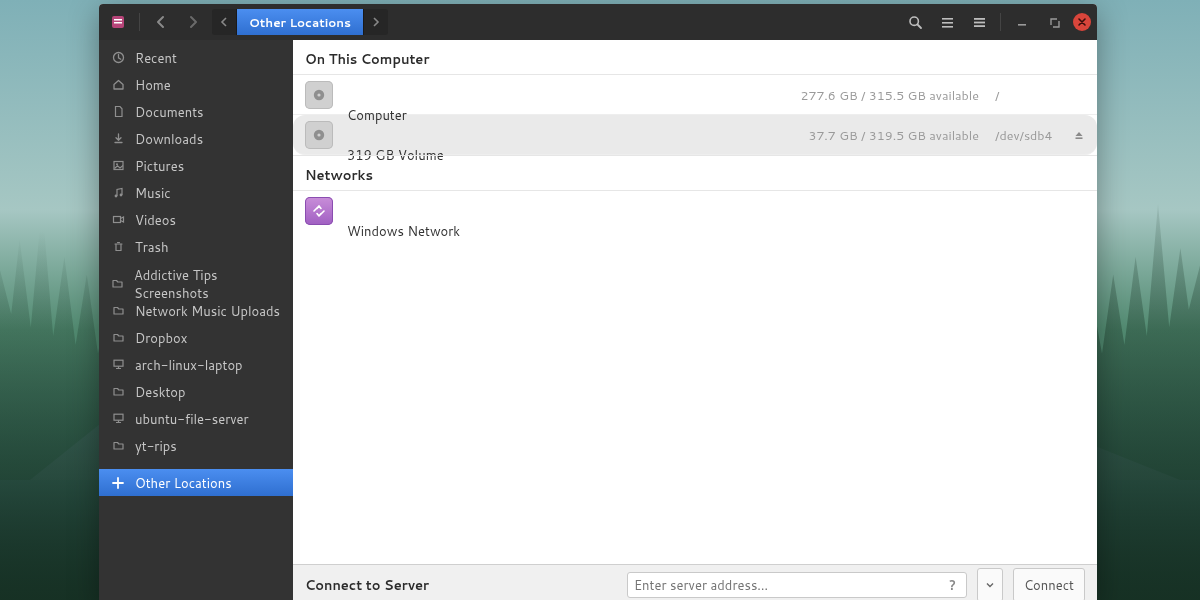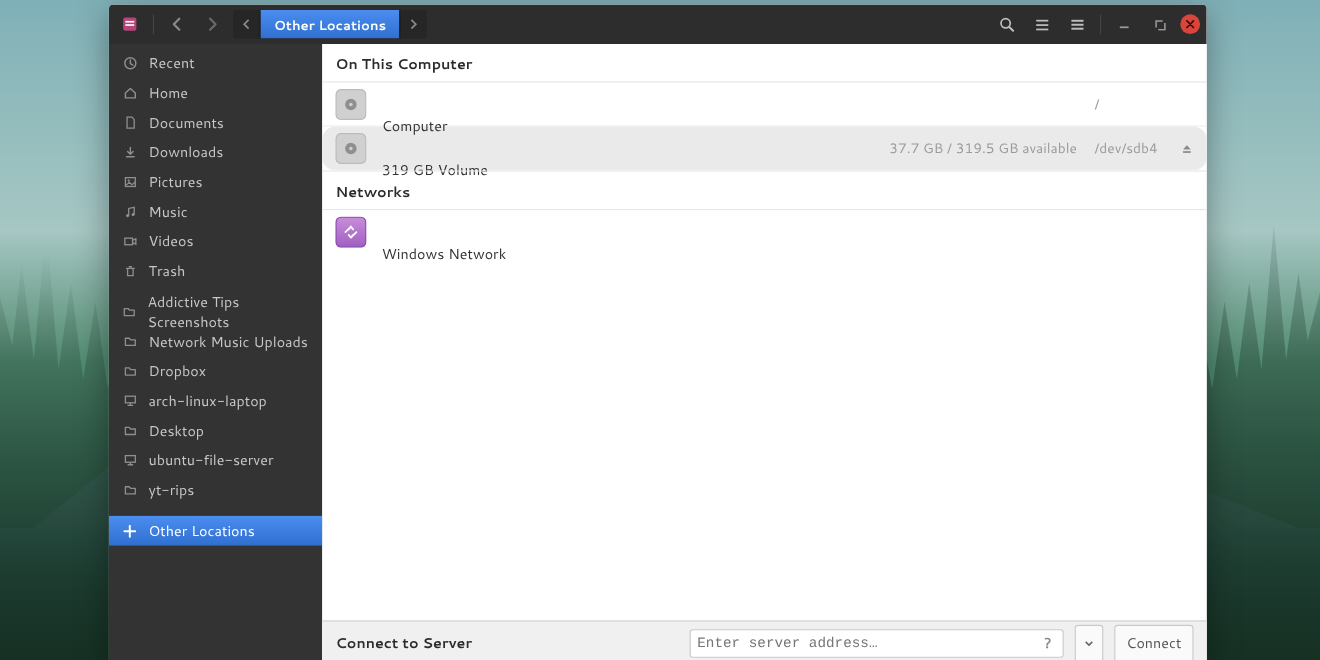--- a/index.html
+++ b/index.html
@@ -177,21 +177,20 @@
   .server-input {
     width: 340px; height:26px;
     border:1px solid #c9c9c9; border-radius:3px;
     background:#fff;
     display:flex; align-items:center;
     padding:0 6px;
   }
   .server-input input {
     flex:1; border:none; outline:none; font-size:13px; color:#333;
     background:transparent;
-    font-family:Liberation Mono, monospace;
   }
   .server-input .q {
     color:#888; font-weight:700; padding:0 4px; cursor:pointer;
   }
   .dd-btn, .connect-btn {
     height:34px; border:1px solid #c9c9c9; border-radius:3px;
     background:#fafafa; color:#555;
     display:flex; align-items:center; justify-content:center;
     padding:0 10px; font-size:13px; cursor:pointer;
   }
@@ -437,20 +436,21 @@
       <div id="volumes">
           <div class="row">
             <div class="vol-icon">
               <svg width="16" height="16" viewBox="0 0 16 16">
                 <circle cx="8" cy="8" r="5.2" fill="#8f8f8f"></circle>
                 <circle cx="8" cy="8" r="1.6" fill="#d0d0d0"></circle>
               </svg>
             </div>
             <span class="name">Computer</span>
             <span class="fill"></span>
+            <span class="meta">277.6 GB / 315.5 GB available</span>
             <span class="path">/</span>
             <span class="eject" style="width:12px"></span>
           </div>
           <div class="row selected">
             <div class="vol-icon">
               <svg width="16" height="16" viewBox="0 0 16 16">
                 <circle cx="8" cy="8" r="5.2" fill="#8f8f8f"></circle>
                 <circle cx="8" cy="8" r="1.6" fill="#d0d0d0"></circle>
               </svg>
             </div>

